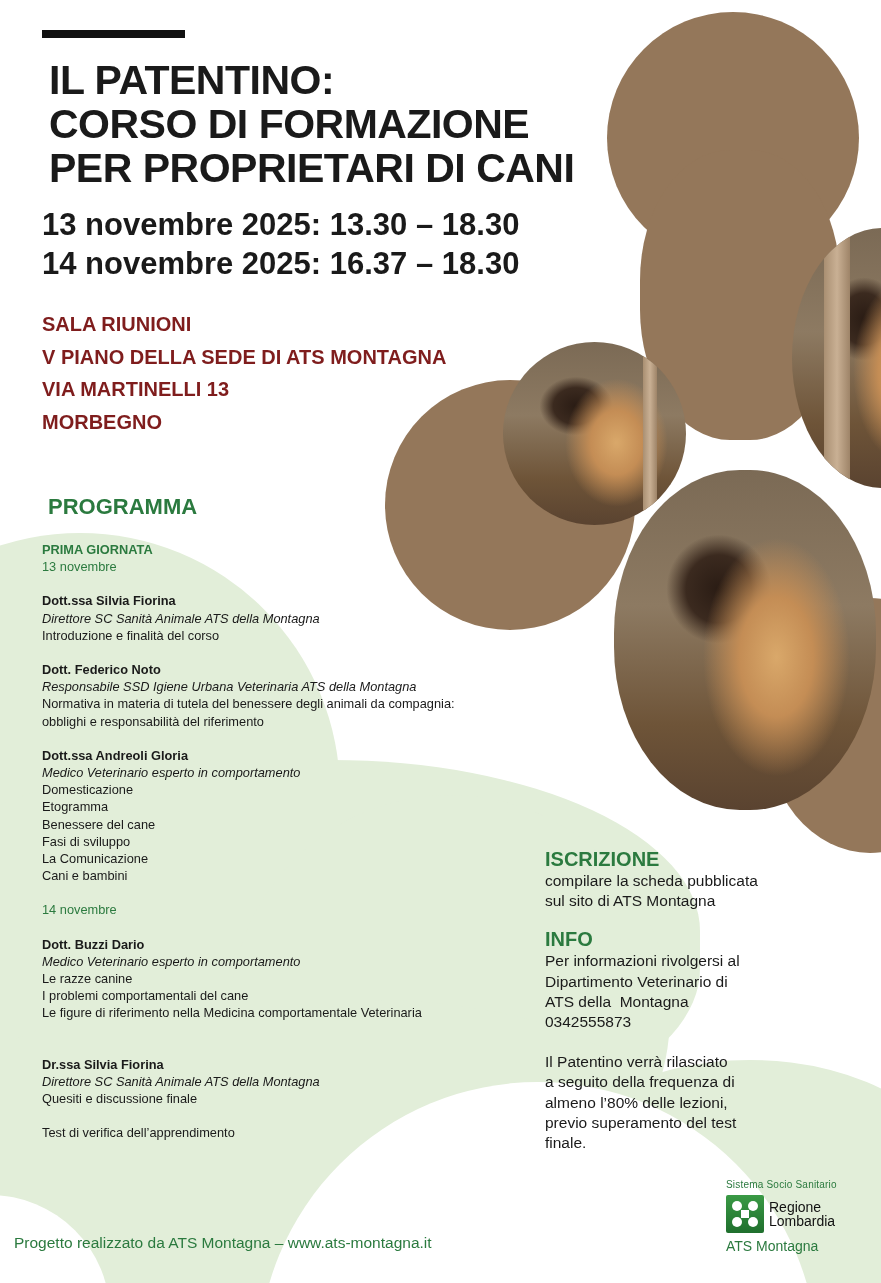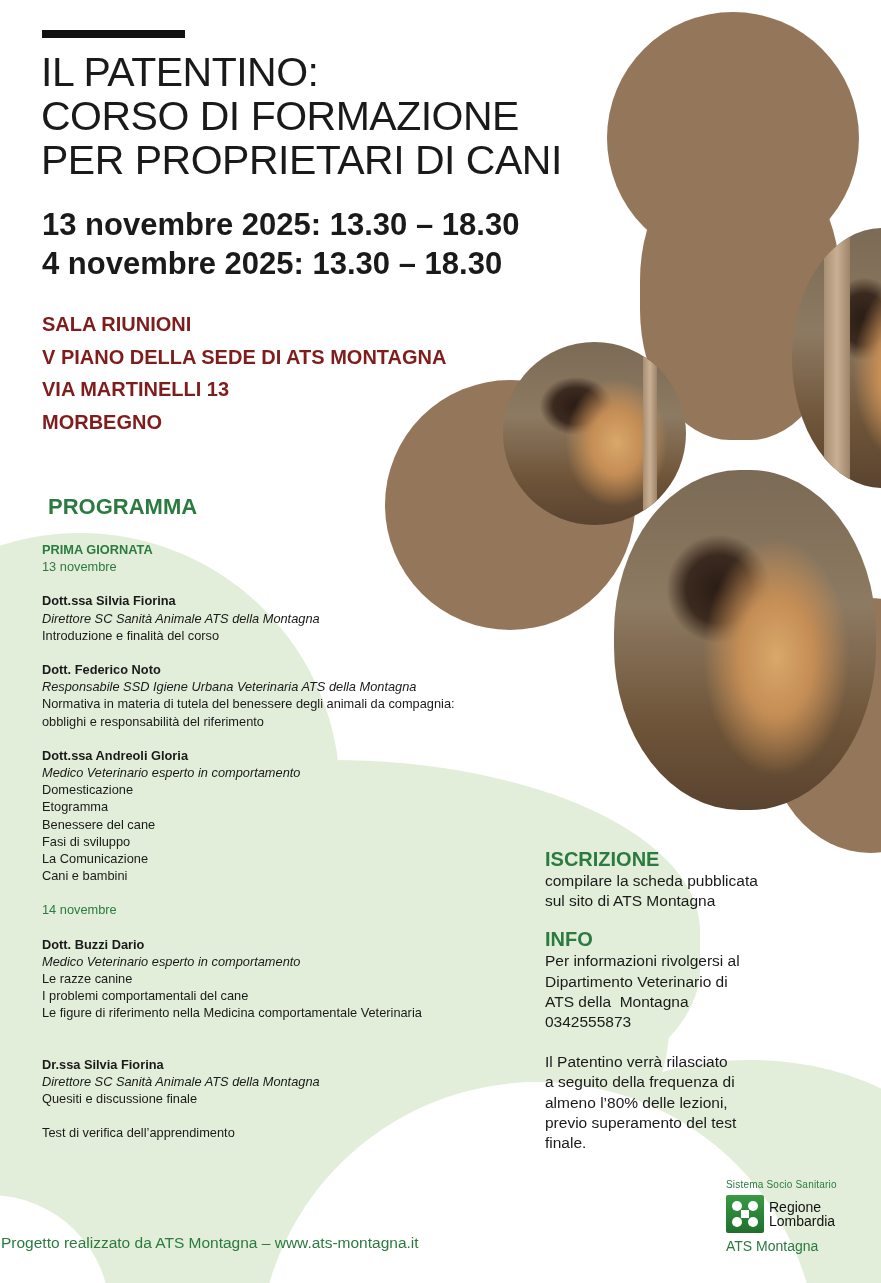--- a/index.html
+++ b/index.html
@@ -16,21 +16,21 @@
       position: absolute; border-radius: 50%; overflow: hidden;
       background:
         radial-gradient(ellipse 40% 50% at 62% 55%, #d9a86a 0%, #c48d55 35%, rgba(150,110,70,0) 70%),
         radial-gradient(ellipse 25% 20% at 40% 35%, #2a1c14 0%, #3b2a1f 50%, rgba(60,40,30,0) 80%),
         linear-gradient(180deg, #7b6a55 0%, #8d7a62 40%, #6e5438 75%, #5a4330 100%);
     }
     .post { position:absolute; background: linear-gradient(90deg,#a98f72,#c9b094,#9e8468); }
 
     .content { position: absolute; left: 0; top: 0; width: 881px; height: 1283px; }
     .title-bar { position:absolute; left:42px; top:30px; width:143px; height:8px; background:#111; }
-    .title { position:absolute; left:41px; top:50px; margin:0; font-size:41px; line-height:44px; font-weight:400; letter-spacing:-0.5px; color:#1a1a1a; }
+    .title { position:absolute; left:41px; top:50px; margin:8px; font-size:41px; line-height:44px; font-weight:700; letter-spacing:-0.5px; color:#1a1a1a; }
     .title span { display:block; }
     .dates { position:absolute; left:42px; top:205px; font-size:31px; line-height:39px; font-weight:700; color:#1a1a1a; }
     .dates span { display:block; }
     .venue { position:absolute; left:42px; top:308px; font-size:20px; line-height:32.5px; font-weight:700; color:#7f1d1d; }
     .venue span { display:block; }
 
     .prog-title { position:absolute; left:48px; top:494px; font-size:22px; font-weight:700; color:#2b7a3f; }
     .program { position:absolute; left:42px; top:541px; font-size:12.8px; line-height:17.2px; }
     .day-label { font-weight:700; color:#2b7a3f; }
     .day-date { color:#2b7a3f; }
@@ -38,21 +38,21 @@
     .sp-name { font-weight:700; }
     .sp-role { font-style:italic; }
     .gap { height:17px; }
     .gap2 { height:34px; }
 
     .side { position:absolute; left:545px; top:847px; width:290px; font-size:15.5px; line-height:20.2px; color:#1a1a1a; }
     .side h2 { margin:0; font-size:20px; line-height:24px; font-weight:700; color:#2b7a3f; }
     .side .blk { margin-bottom:16px; }
     .side p { margin:0; }
 
-    .footer { position:absolute; left:1px; top:1234px; font-size:15.5px; color:#2b7a3f; }
+    .footer { position:absolute; left:14px; top:1234px; font-size:15.5px; color:#2b7a3f; }
 
     .logo { position:absolute; left:726px; top:1179px; width:140px; }
     .logo .top { font-size:10px; color:#2b7a3f; letter-spacing:0.2px; }
     .logo .row { display:flex; align-items:center; margin-top:5px; }
     .logo .sq { width:38px; height:38px; background: linear-gradient(180deg,#3a9a45,#1f6f2d); border-radius:2px; position:relative; }
     .logo .rl { margin-left:5px; font-size:14px; line-height:14px; color:#111; }
     .logo .rl span { display:block; }
     .logo .ats { font-size:14px; color:#2b7a3f; margin-top:5px; }
   </style>
 </head>
@@ -88,21 +88,21 @@
   <div class="title-bar"></div>
 
   <h1 class="title">
     <span>IL PATENTINO:</span>
     <span>CORSO DI FORMAZIONE</span>
     <span>PER PROPRIETARI DI CANI</span>
   </h1>
 
   <div class="dates">
     <span>13 novembre 2025: 13.30 – 18.30</span>
-    <span>4 novembre 2025: 13.30 – 18.30</span>
+    <span>14 novembre 2025: 16.37 – 18.30</span>
   </div>
 
   <div class="venue">
     <span>SALA RIUNIONI</span>
     <span>V PIANO DELLA SEDE DI ATS MONTAGNA</span>
     <span>VIA MARTINELLI 13</span>
     <span>MORBEGNO</span>
   </div>
 
   <div class="prog-title">PROGRAMMA</div>

